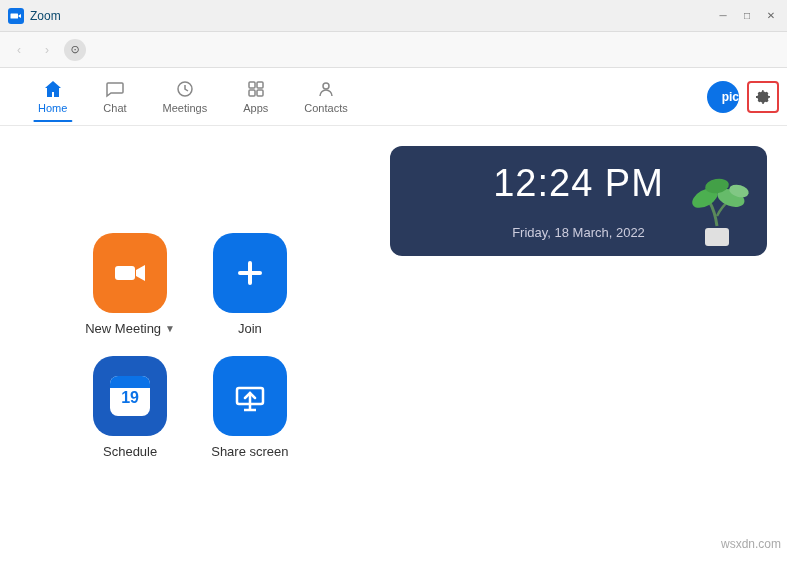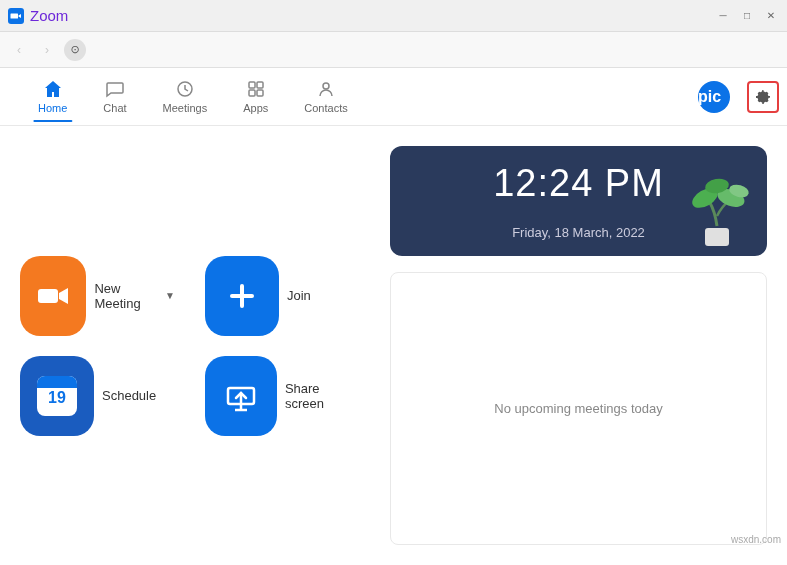--- a/index.html
+++ b/index.html
@@ -20,22 +20,22 @@
       background: #f0f0f0;
       padding: 0 8px;
       border-bottom: 1px solid #ddd;
     }
     .title-bar-icon {
       width: 16px;
       height: 16px;
       margin-right: 6px;
     }
     .title-bar-title {
-      font-size: 15px;
-      color: #6d28d9;
+      font-size: 12px;
+      color: #0c4a6e;
       flex: 1;
     }
     .window-controls {
       display: flex;
       gap: 8px;
     }
     .win-btn {
       width: 16px;
       height: 16px;
       display: flex;
@@ -163,31 +163,31 @@
       font-size: 16px;
       color: #555;
       cursor: pointer;
       border: 2px solid #e53e3e;
       border-radius: 4px;
       background: #fff;
     }
 
     .avatar-btn {
       position: absolute;
-      right: 57px;
+      right: 48px;
       top: 50%;
       transform: translateY(-50%);
       width: 32px;
       height: 32px;
       background: #0b72e7;
       border-radius: 50%;
       display: flex;
       align-items: center;
-      justify-content: flex-start;
-      font-size: 16px;
+      justify-content: flex-end;
+      font-size: 12px;
       color: #fff;
       font-weight: bold;
       cursor: pointer;
     }
 
     
     .main-content {
       display: flex;
       height: calc(565px - 32px - 36px - 58px);
       background: #fff;
@@ -206,21 +206,21 @@
 
     .action-grid {
       display: grid;
       grid-template-columns: 1fr 1fr;
       gap: 20px 30px;
       align-items: start;
     }
 
     .action-item {
       display: flex;
-      flex-direction: row;
+      flex-direction: column;
       align-items: center;
       gap: 8px;
       cursor: pointer;
     }
 
     .action-btn {
       width: 74px;
       height: 80px;
       border-radius: 20px;
       display: flex;
@@ -332,23 +332,23 @@
     }
 
     .no-meetings-text {
       font-size: 13px;
       color: #888;
     }
 
     
     .watermark {
       position: fixed;
-      bottom: 20px;
+      bottom: 14px;
       right: 6px;
-      font-size: 10px;
+      font-size: 12px;
       color: #aaa;
     }
   </style>
 </head>
 <body>
 
 <div class="title-bar">
   <svg class="title-bar-icon" viewBox="0 0 16 16">
     <rect width="16" height="16" rx="3" fill="#0b72e7"></rect>
     <path d="M3 5.5h6.5a.5.5 0 0 1 .5.5v4a.5.5 0 0 1-.5.5H3a.5.5 0 0 1-.5-.5V6a.5.5 0 0 1 .5-.5z" fill="#fff"></path>
@@ -509,20 +509,17 @@
           <path d="M50 60 Q55 50 62 45" stroke="#5a8a5a" stroke-width="2.5" fill="none"></path>
 
           <ellipse cx="38" cy="42" rx="14" ry="8" fill="#4caf50" transform="rotate(-30 38 42)"></ellipse>
           <ellipse cx="64" cy="42" rx="14" ry="8" fill="#66bb6a" transform="rotate(20 64 42)"></ellipse>
           <ellipse cx="50" cy="30" rx="12" ry="7" fill="#43a047" transform="rotate(-10 50 30)"></ellipse>
           <ellipse cx="72" cy="35" rx="10" ry="6" fill="#81c784" transform="rotate(15 72 35)"></ellipse>
         </svg>
       </div>
     </div>
 
-    <div class="meetings-panel">
-      <span class="no-meetings-text">No upcoming meetings today</span>
-    </div>
 
   </div>
 </div>
 
 <div class="watermark">wsxdn.com</div>
 
 </body></html>

